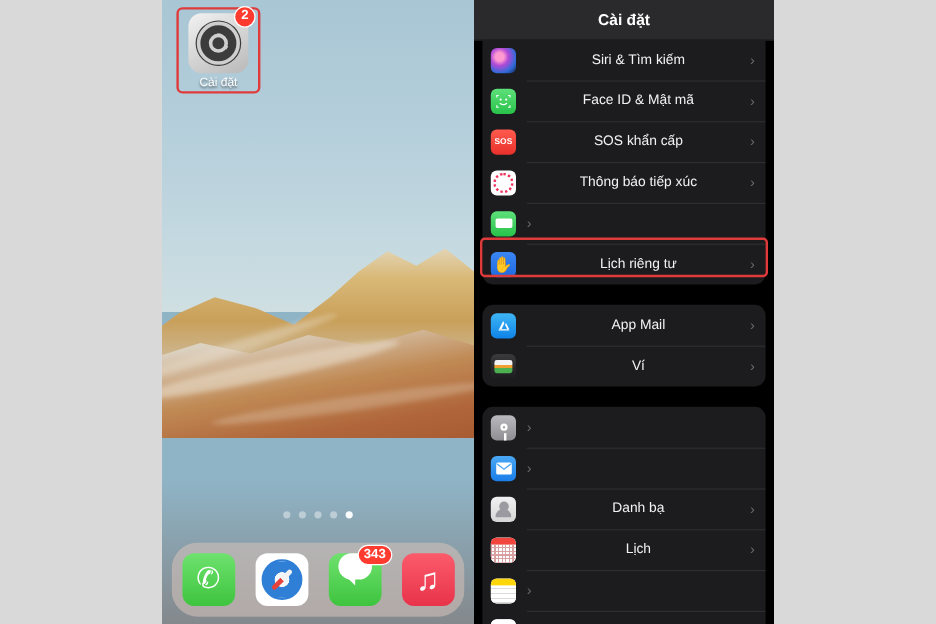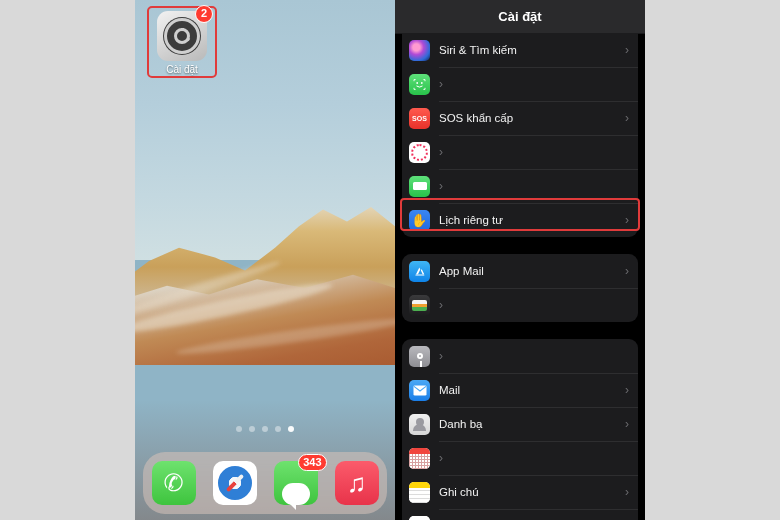--- a/index.html
+++ b/index.html
@@ -106,21 +106,21 @@
     position: absolute; left: 8px; bottom: 6px;
     width: 244px; height: 62px;
     background: rgba(215,195,185,0.55);
     border-radius: 22px;
     display: flex; align-items: center; justify-content: space-around;
     backdrop-filter: blur(8px);
   }
   .dock-icon { position: relative; width: 44px; height: 44px; border-radius: 10px; }
   .ic-phone { background: linear-gradient(180deg,#6ee26e,#3ec43e); display:flex;align-items:center;justify-content:center;}
   .ic-safari { background: #fff; display:flex;align-items:center;justify-content:center;}
-  .ic-messages { background: linear-gradient(180deg,#6ee26e,#3ec43e); display:flex;align-items:flex-end;justify-content:center;}
+  .ic-messages { background: linear-gradient(180deg,#6ee26e,#3ec43e); display:flex;align-items:flex-start;justify-content:center;}
   .ic-music { background: linear-gradient(180deg,#fb5b6b,#e8334a); display:flex;align-items:center;justify-content:center;}
   .glyph { color: #fff; font-size: 26px; line-height: 1; }
   .safari-face {
     width: 34px; height: 34px; border-radius: 50%;
     background: radial-gradient(circle at 50% 50%, #f2f7fb 0 28%, #2f7fd6 30% 100%);
     position: relative;
     border: 2px solid #2f7fd6;
   }
   .safari-needle {
     position:absolute; left:50%; top:50%; width: 22px; height: 4px;
@@ -163,20 +163,21 @@
     border-radius: 9px;
     overflow: hidden;
     margin-bottom: 17px;
   }
   .group.first { border-radius: 0 0 9px 9px; margin-top: -1px; }
   .row {
     display: flex; align-items: center;
     height: 34px;
     padding: 0 9px 0 7px;
     position: relative;
+    text-align: center;
   }
   .row + .row::before {
     content:""; position:absolute; left: 37px; right: 0; top: 0;
     height: 1px; background: #2e2e30;
   }
   .row-icon {
     width: 21px; height: 21px; border-radius: 5px;
     flex: 0 0 21px; margin-right: 9px;
     display:flex; align-items:center; justify-content:center;
     font-size: 12px; color:#fff; overflow:hidden; position:relative;
@@ -295,29 +296,31 @@
       </div>
       <div class="row">
         <span class="row-icon ic-faceid">
           <svg width="13" height="13" viewBox="0 0 13 13">
             <circle cx="4.2" cy="5" r="0.9" fill="#fff"></circle>
             <circle cx="8.8" cy="5" r="0.9" fill="#fff"></circle>
             <path d="M3.8 8.2 q2.7 2 5.4 0" stroke="#fff" stroke-width="1" fill="none" stroke-linecap="round"></path>
             <path d="M1 3.2 V1.6 h1.6 M10.4 1.6 H12 V3.2 M12 9.8 v1.6 h-1.6 M2.6 11.4 H1 V9.8" stroke="#fff" stroke-width="0.9" fill="none"></path>
           </svg>
         </span>
+        <span class="row-label">Face ID &amp; Mật mã</span>
         <span class="chev">›</span>
       </div>
       <div class="row">
         <span class="row-icon ic-sos">SOS</span>
         <span class="row-label">SOS khẩn cấp</span>
         <span class="chev">›</span>
       </div>
       <div class="row">
         <span class="row-icon ic-expo"></span>
+        <span class="row-label">Thông báo tiếp xúc</span>
         <span class="chev">›</span>
       </div>
       <div class="row">
         <span class="row-icon ic-battery"></span>
         <span class="chev">›</span>
       </div>
       <div class="row">
         <span class="row-icon ic-privacy hand">✋</span>
         <span class="row-label">Lịch riêng tư</span>
         <span class="chev">›</span>
@@ -332,64 +335,64 @@
             <rect x="2.4" y="10.4" width="9" height="1.1" rx="0.55" fill="#fff"></rect>
           </svg>
         </span>
         <span class="row-label">App Mail</span>
         <span class="chev">›</span>
       </div>
       <div class="row">
         <span class="row-icon ic-wallet">
           <span class="wallet-card"></span>
         </span>
+        <span class="row-label">Ví</span>
         <span class="chev">›</span>
       </div>
     </div>
 
     <div class="group">
       <div class="row">
         <span class="row-icon ic-passwords">
           <span class="key-shape"></span>
         </span>
         <span class="chev">›</span>
       </div>
       <div class="row">
         <span class="row-icon ic-mail">
           <svg width="14" height="11" viewBox="0 0 14 11">
             <rect x="0.5" y="0.5" width="13" height="10" rx="1.3" fill="#fff"></rect>
             <path d="M1 1.4 L7 6 L13 1.4" stroke="#4aa8f5" stroke-width="1.1" fill="none"></path>
           </svg>
         </span>
-        <span class="row-label">Mail</span>
         <span class="chev">›</span>
       </div>
       <div class="row">
         <span class="row-icon ic-contacts">
           <span style="display:flex;flex-direction:column;align-items:center;">
             <span class="contact-head"></span>
             <span class="contact-body"></span>
           </span>
         </span>
         <span class="row-label">Danh bạ</span>
         <span class="chev">›</span>
       </div>
       <div class="row">
         <span class="row-icon ic-calendar">
           <span class="cal-top"></span>
           <span class="cal-body"></span>
         </span>
+        <span class="row-label">Lịch</span>
         <span class="chev">›</span>
       </div>
       <div class="row">
         <span class="row-icon ic-notes">
           <span class="note-top"></span>
           <span class="note-body"></span>
         </span>
-        <span class="row-label">Ghi chú</span>
         <span class="chev">›</span>
       </div>
       <div class="row">
         <span class="row-icon ic-reminders">
           <span class="rem-body"></span>
           <span class="rem-dot" style="background:#f1453d;left:3px;top:4px;"></span>
 
         </span>
 
         <span class="chev">›</span>

